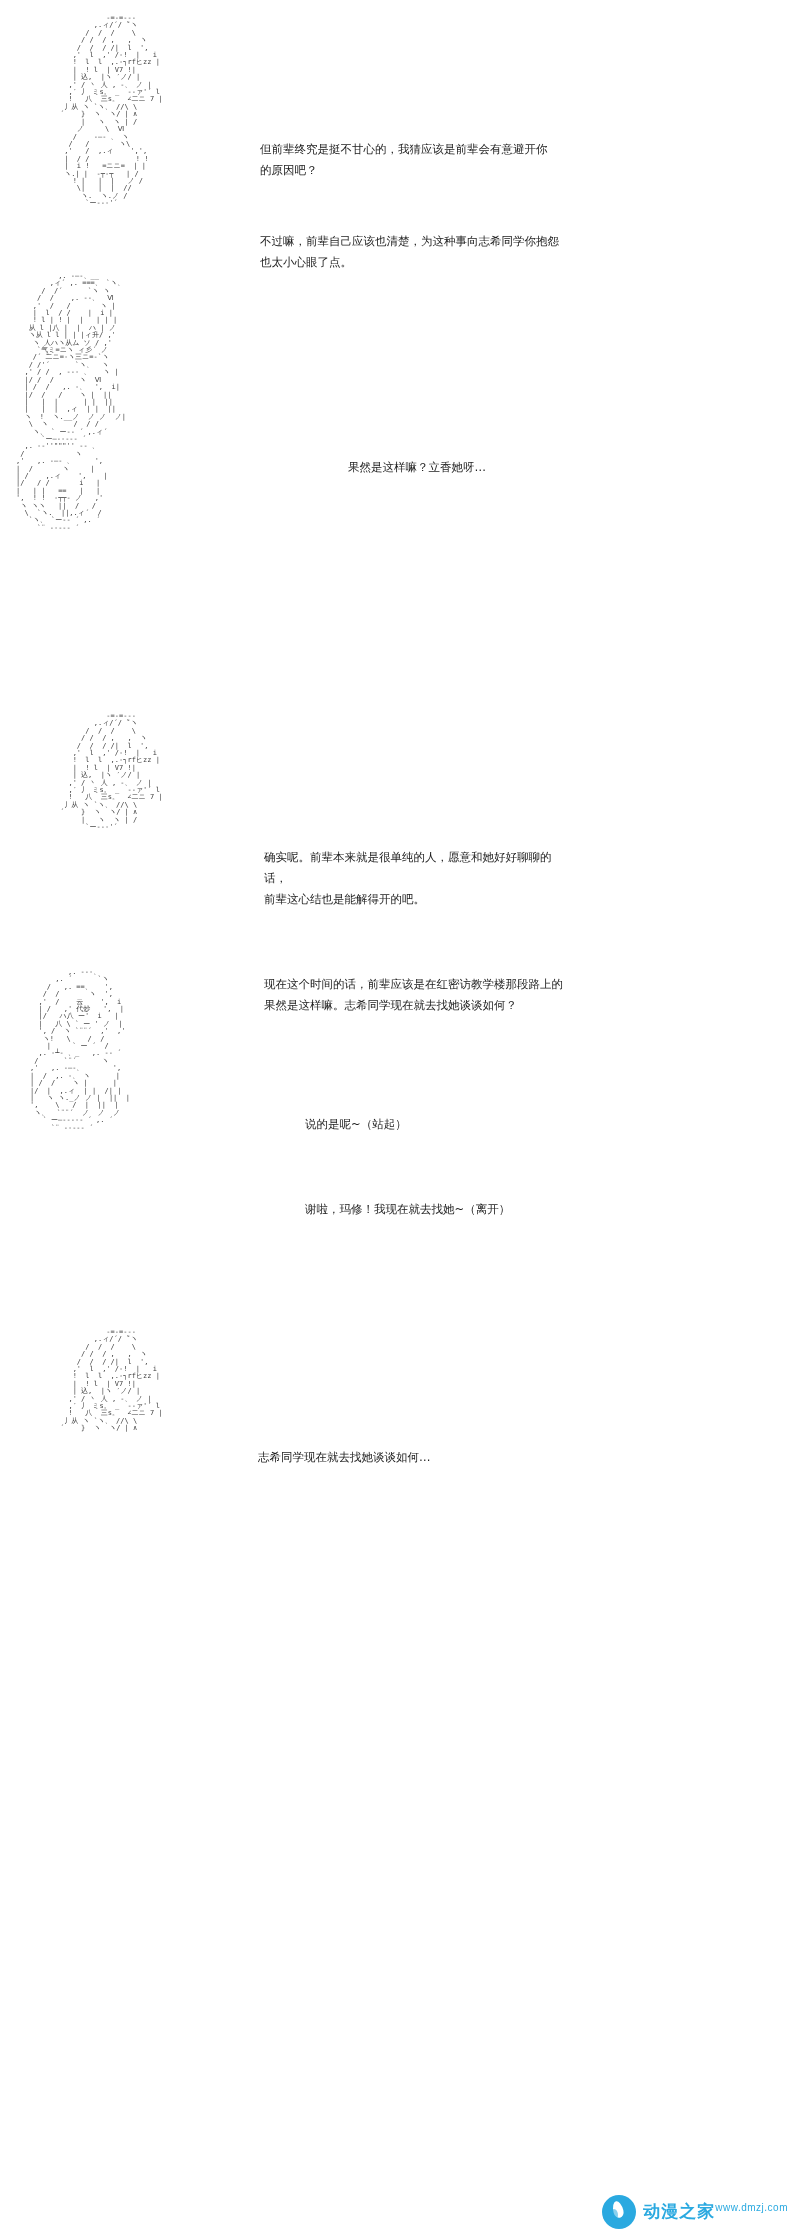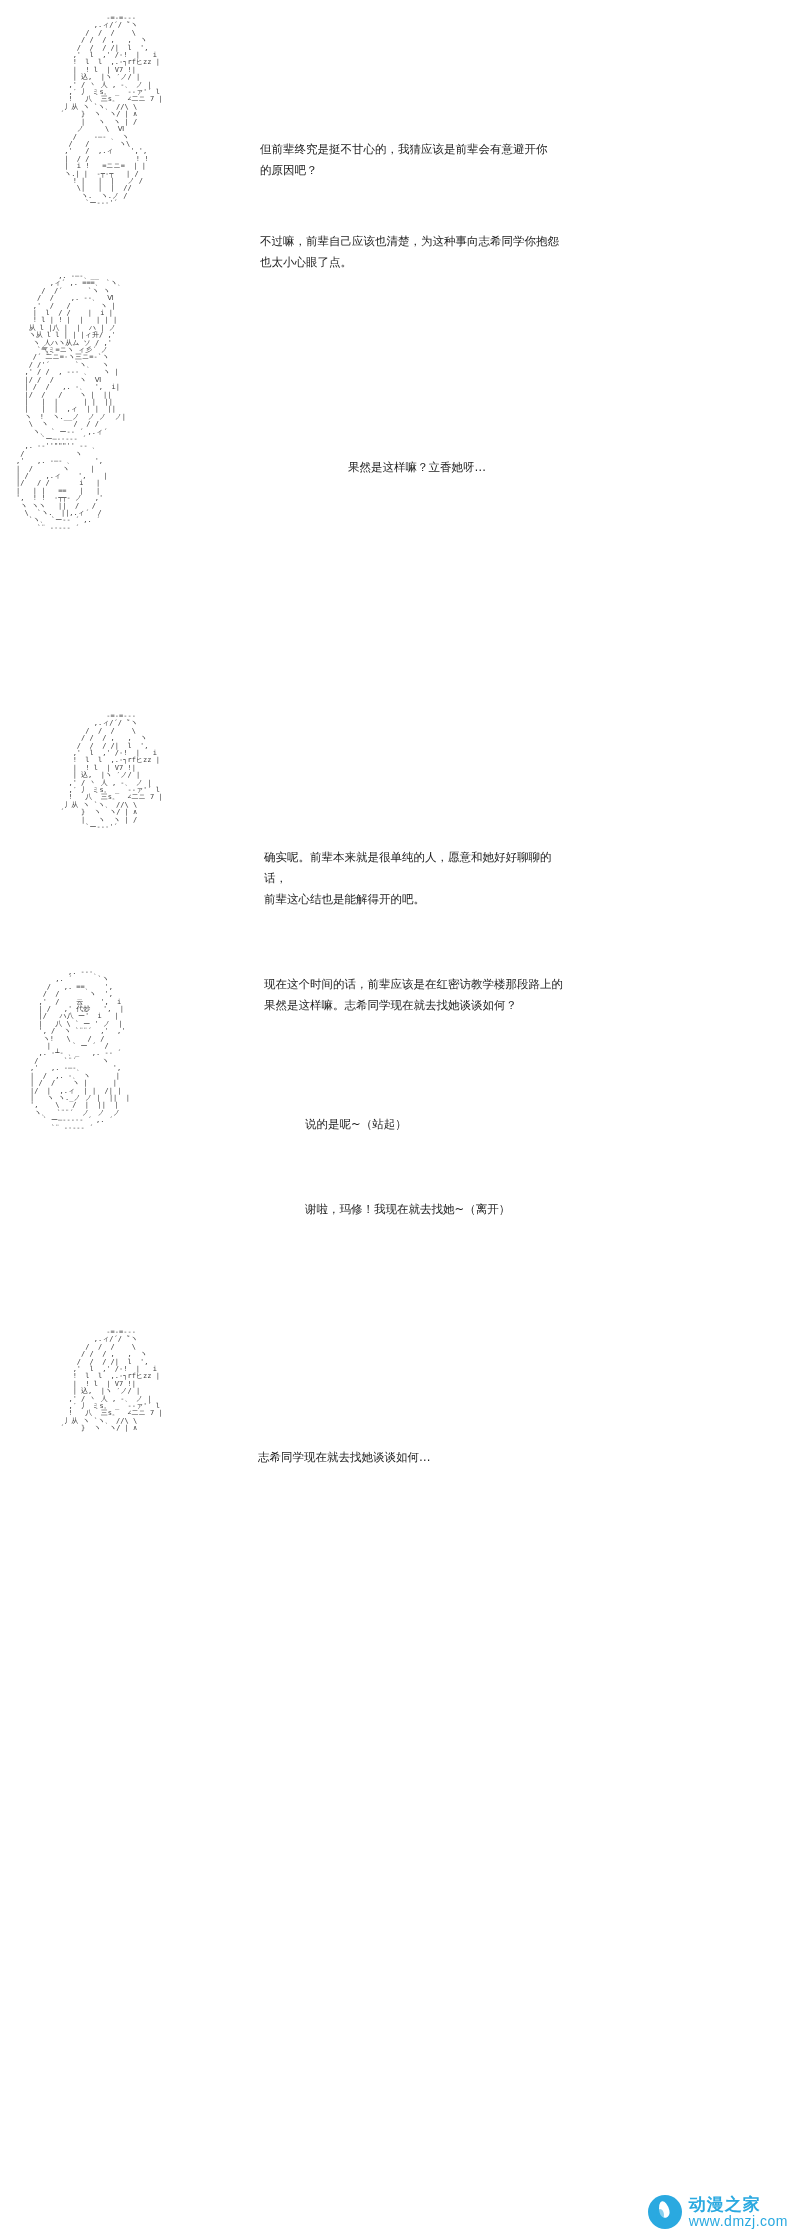--- a/index.html
+++ b/index.html
@@ -83,31 +83,31 @@
     left: 8px;
     top: 14px;
     width: 8px;
     height: 12px;
     background: #2aa9e0;
     border-radius: 50%;
     opacity: 0.55;
   }
   .wm-text {
     display: flex;
-    flex-direction: column;
+    flex-direction: row;
     line-height: 1.05;
   }
   .wm-title {
     font-size: 17px;
     font-weight: bold;
     color: #2aa9e0;
     letter-spacing: 1px;
   }
   .wm-sub {
-    font-size: 14px;
+    font-size: 10px;
     color: #2aa9e0;
     letter-spacing: 0.5px;
   }
 </style>
 </head>
 <body>
 
 <div class="page">
 
   <div class="panel">

